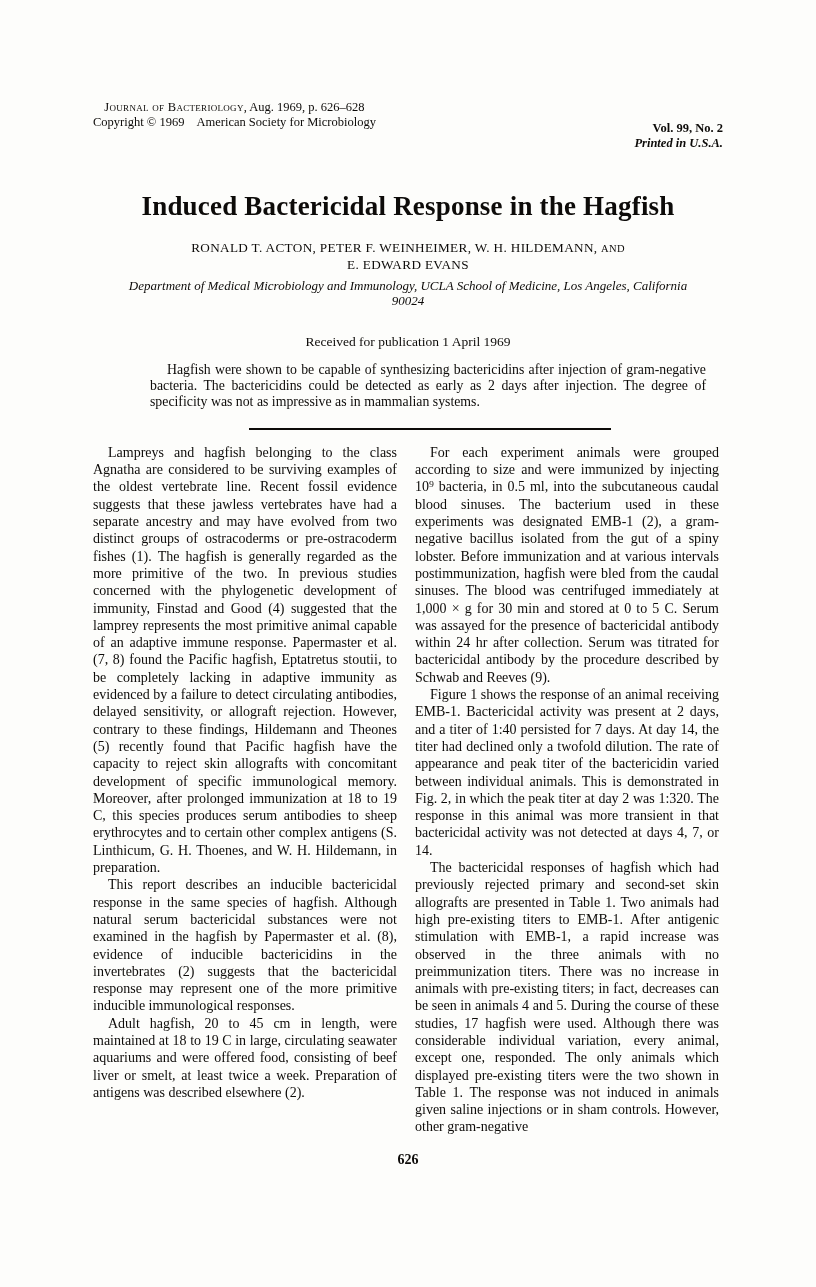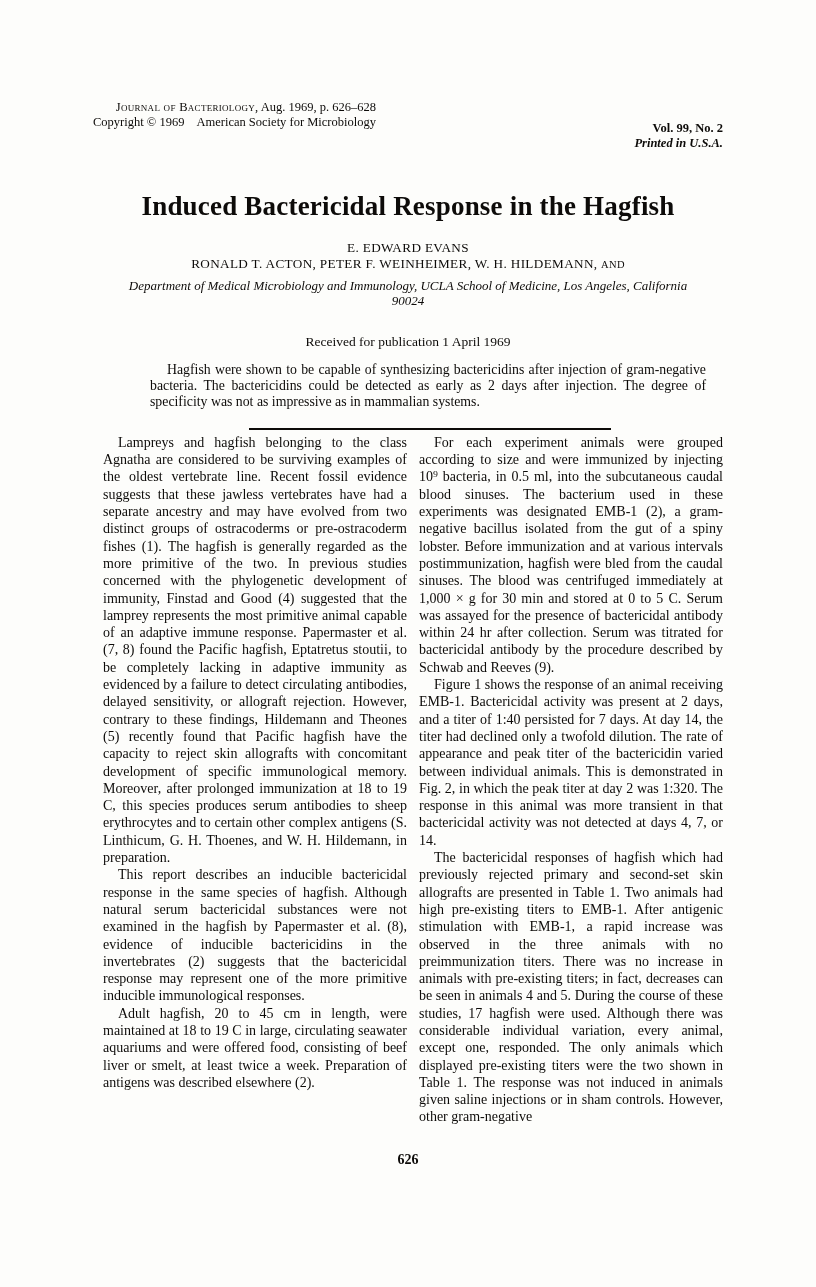--- a/index.html
+++ b/index.html
@@ -24,21 +24,21 @@
     width: 630px;
   }
   
   .masthead {
     display: flex;
     justify-content: space-between;
     align-items: flex-start;
     font-size: 12.5px;
     line-height: 15px;
   }
-  .masthead .left { text-align: right; }
+  .masthead .left { text-align: center; }
   .masthead .right { text-align: right; }
   .sc { font-variant: small-caps; letter-spacing: 0.3px; }
   .gap { display: inline-block; width: 12px; }
   .vol { font-weight: bold; margin-top: 21px; }
   .printed { font-weight: bold; font-style: italic; }
   
   .title {
     margin-top: 40px;
     text-align: center;
     font-size: 27px;
@@ -77,24 +77,23 @@
   }
   .divider {
     margin-top: 17px;
     margin-left: 156px;
     width: 362px;
     height: 2px;
     background: #0d0b09;
   }
   
   .columns {
-    margin-top: 4px;
+    margin-top: 14px;
     display: flex;
-    gap: 12px;
-    justify-content: flex-end;
+    gap: 18px;
   }
   .col {
     width: 304px;
     font-size: 14px;
     line-height: 17.3px;
     text-align: justify;
   }
   .col p {
     margin: 0;
     text-indent: 15px;
@@ -123,22 +122,22 @@
       </div>
       <div class="right">
         <div class="vol">Vol. 99, No. 2</div>
         <div class="printed">Printed in U.S.A.</div>
       </div>
     </div>
 
     <h1 class="title">Induced Bactericidal Response in the Hagfish</h1>
 
     <div class="authors">
+      <div><span>RONALD T. ACTON, PETER F. WEINHEIMER, W. H. HILDEMANN, </span><span class="and">AND</span></div>
       <div>E. EDWARD EVANS</div>
-      <div><span>RONALD T. ACTON, PETER F. WEINHEIMER, W. H. HILDEMANN, </span><span class="and">AND</span></div>
     </div>
 
     <div class="affiliation">
       <div>Department of Medical Microbiology and Immunology, UCLA School of Medicine, Los Angeles, California</div>
       <div>90024</div>
     </div>
 
     <div class="received">Received for publication 1 April 1969</div>
 
     <p class="abstract">Hagfish were shown to be capable of synthesizing bactericidins after injection of gram-negative bacteria. The bactericidins could be detected as early as 2 days after injection. The degree of specificity was not as impressive as in mammalian systems.</p>

